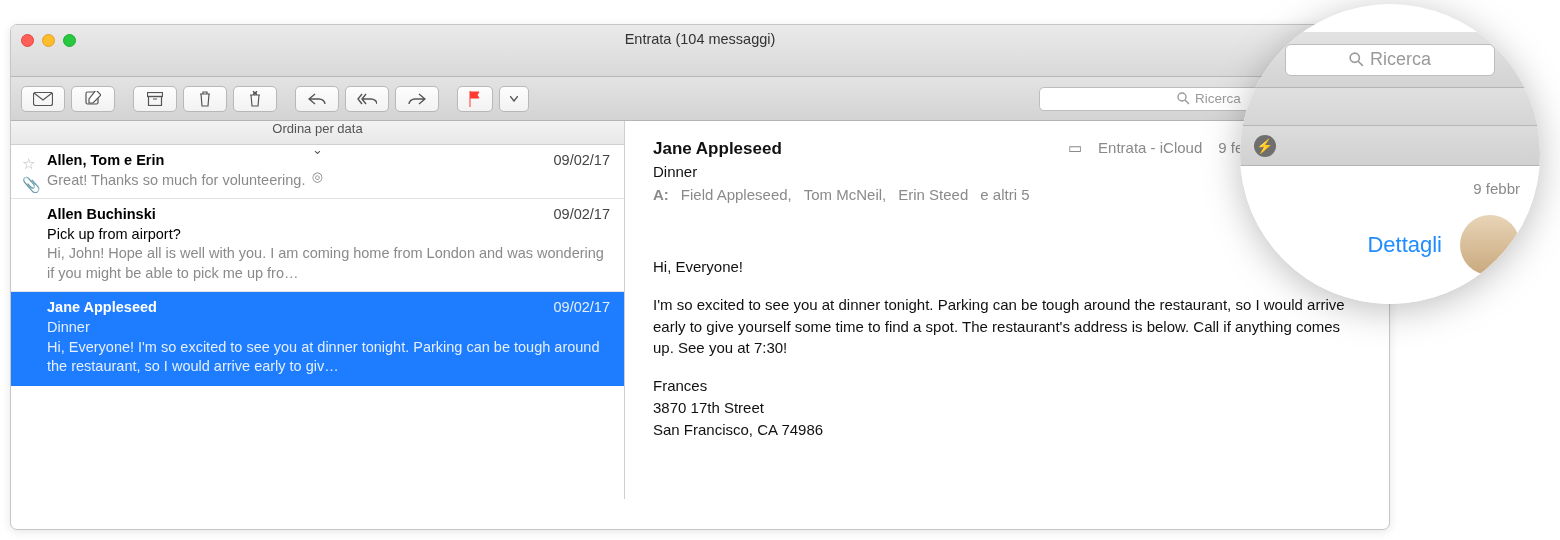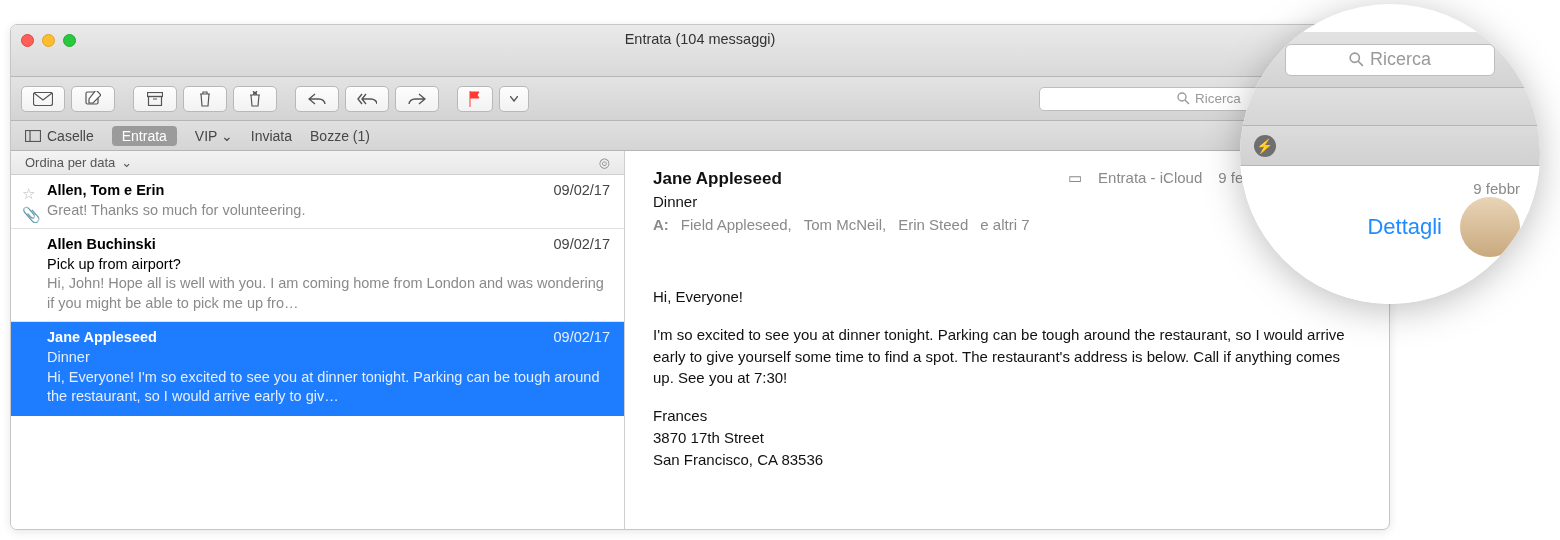--- a/index.html
+++ b/index.html
@@ -119,20 +119,21 @@
 .sortbar {
   height: 24px;
   background: linear-gradient(#f3f3f3, #e8e8e8);
   border-bottom: 1px solid #cfcfcf;
   display: flex;
   align-items: center;
   padding: 0 14px;
   font-size: 13px;
   color: #555;
   gap: 6px;
+  flex-direction: column;
 }
 .sortbar-spacer { flex: 1; }
 .sortbar .target-icon { color: #888; }
 
 .msg-item {
   padding: 6px 14px 8px 36px;
   border-bottom: 1px solid #e2e2e2;
   position: relative;
   font-size: 14.5px;
   line-height: 1.35;
@@ -204,21 +205,21 @@
   left: 0; right: 0;
   display: flex;
   align-items: center;
   font-size: 18px;
 }
 .mag-toolbar { top: 28px; height: 56px; background: linear-gradient(#e3e3e3,#d3d3d3); border-bottom:1px solid #b5b5b5; justify-content:center; color:#9a9a9a; }
 .mag-search { background:#fff; border:1px solid #bdbdbd; border-radius:6px; width: 210px; height: 32px; display:flex; align-items:center; justify-content:center; gap:6px; font-size:18px; color:#9a9a9a;}
 .mag-favbar { top: 84px; height: 38px; background: linear-gradient(#e0e0e0,#d5d5d5); border-bottom:1px solid #b5b5b5; }
 .mag-netbar { top: 122px; height: 40px; background: linear-gradient(#dcdcdc,#d1d1d1); border-bottom:1px solid #b5b5b5; padding-left: 14px; gap: 10px; color:#4a4a4a; font-size: 19px;}
 .mag-netbar .bolt { width: 22px; height:22px; border-radius:50%; background:#6f6f6f; display:flex; align-items:center; justify-content:center; color:#fff; font-size:14px;}
-.mag-body { top: 162px; bottom:0; background:#fff; padding: 14px 20px; flex-direction: column; align-items: flex-end; }
+.mag-body { top: 162px; bottom:0; background:#fff; padding: 14px 20px; flex-direction: column; align-items: flex-end; gap: 18px;}
 .mag-body .meta { display:flex; gap:14px; color:#8a8a8a; font-size: 15px; align-items:center;}
 .mag-body .det-row { display:flex; align-items:center; gap: 18px; }
 .mag-body .details { color:#1e8cff; font-size: 22px; }
 .mag-body .avatar-lg { width: 60px; height: 60px; border-radius:50%; background: linear-gradient(#e8d4b7,#c9a97e); }
 
 svg { display: block; }
 </style>
 </head>
 <body>
 
@@ -299,34 +300,20 @@
 
     <div class="search-field">
       <svg width="13" height="13" viewBox="0 0 13 13">
           <circle cx="5" cy="5" r="4" fill="none" stroke="#9a9a9a" stroke-width="1.4"></circle>
           <line x1="8" y1="8" x2="12" y2="12" stroke="#9a9a9a" stroke-width="1.4"></line>
         </svg>
       <span>Ricerca</span>
     </div>
   </div>
 
-  <div class="favbar">
-    <div class="boxes">
-      <svg width="16" height="12" viewBox="0 0 16 12">
-          <rect x="0.5" y="0.5" width="15" height="11" fill="none" stroke="#555" stroke-width="1.2"></rect>
-          <line x1="5" y1="0" x2="5" y2="12" stroke="#555" stroke-width="1.2"></line>
-        </svg>
-      <span>Caselle</span>
-    </div>
-    <span class="pill">Entrata</span>
-    <span><span>VIP</span> <span>⌄</span></span>
-    <span>Inviata</span>
-    <span>Bozze (1)</span>
-    <div class="favbar-spacer"></div>
-  </div>
 
   <div class="body-split">
 
     <div class="msg-list">
       <div class="sortbar">
         <span>Ordina per data</span>
         <span>⌄</span>
         <div class="sortbar-spacer"></div>
         <span class="target-icon">◎</span>
       </div>
@@ -367,39 +354,39 @@
     <div class="read-pane">
       <div class="read-head">
         <div class="read-head-left">
           <div class="read-sender">Jane Appleseed</div>
           <div class="read-subject">Dinner</div>
           <div class="read-to-row">
             <span class="label">A:</span>
             <span class="recip">Field Appleseed,</span>
             <span class="recip">Tom McNeil,</span>
             <span class="recip">Erin Steed</span>
-            <span class="recip">e altri 7</span>
+            <span class="recip">e altri 5</span>
           </div>
         </div>
         <div class="read-head-right">
           <span>▭</span>
           <span>Entrata - iCloud</span>
           <span>9 febbraio</span>
           <div class="avatar"></div>
         </div>
       </div>
       <div class="details-link">Dettagli</div>
 
       <div class="read-body">
         <p>Hi, Everyone!</p>
         <p>I'm so excited to see you at dinner tonight. Parking can be tough around the restaurant, so I would arrive early to give yourself some time to find a spot. The restaurant's address is below. Call if anything comes up. See you at 7:30!</p>
         <p>
           <span>Frances</span><br>
           <span>3870 17th Street</span><br>
-          <span>San Francisco, CA 83536</span>
+          <span>San Francisco, CA 74986</span>
         </p>
       </div>
     </div>
 
   </div>
 </div>
 
 <div class="magnifier">
   <div class="clip">
     <div class="mag-row mag-toolbar">

